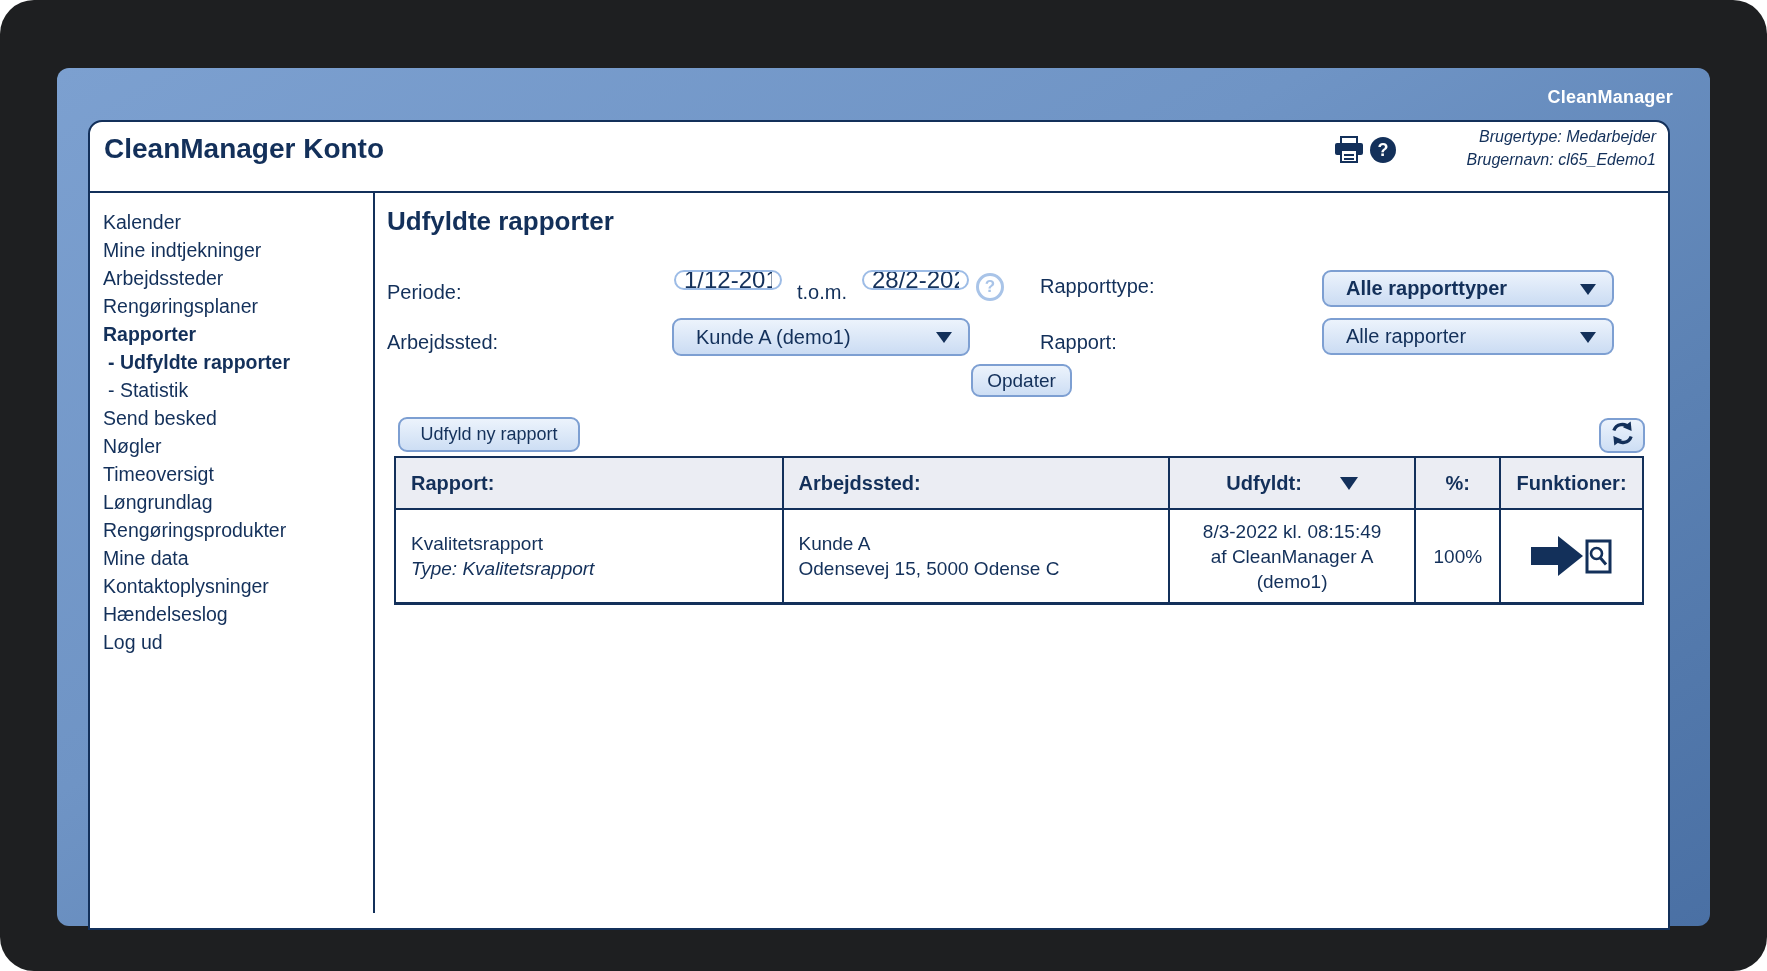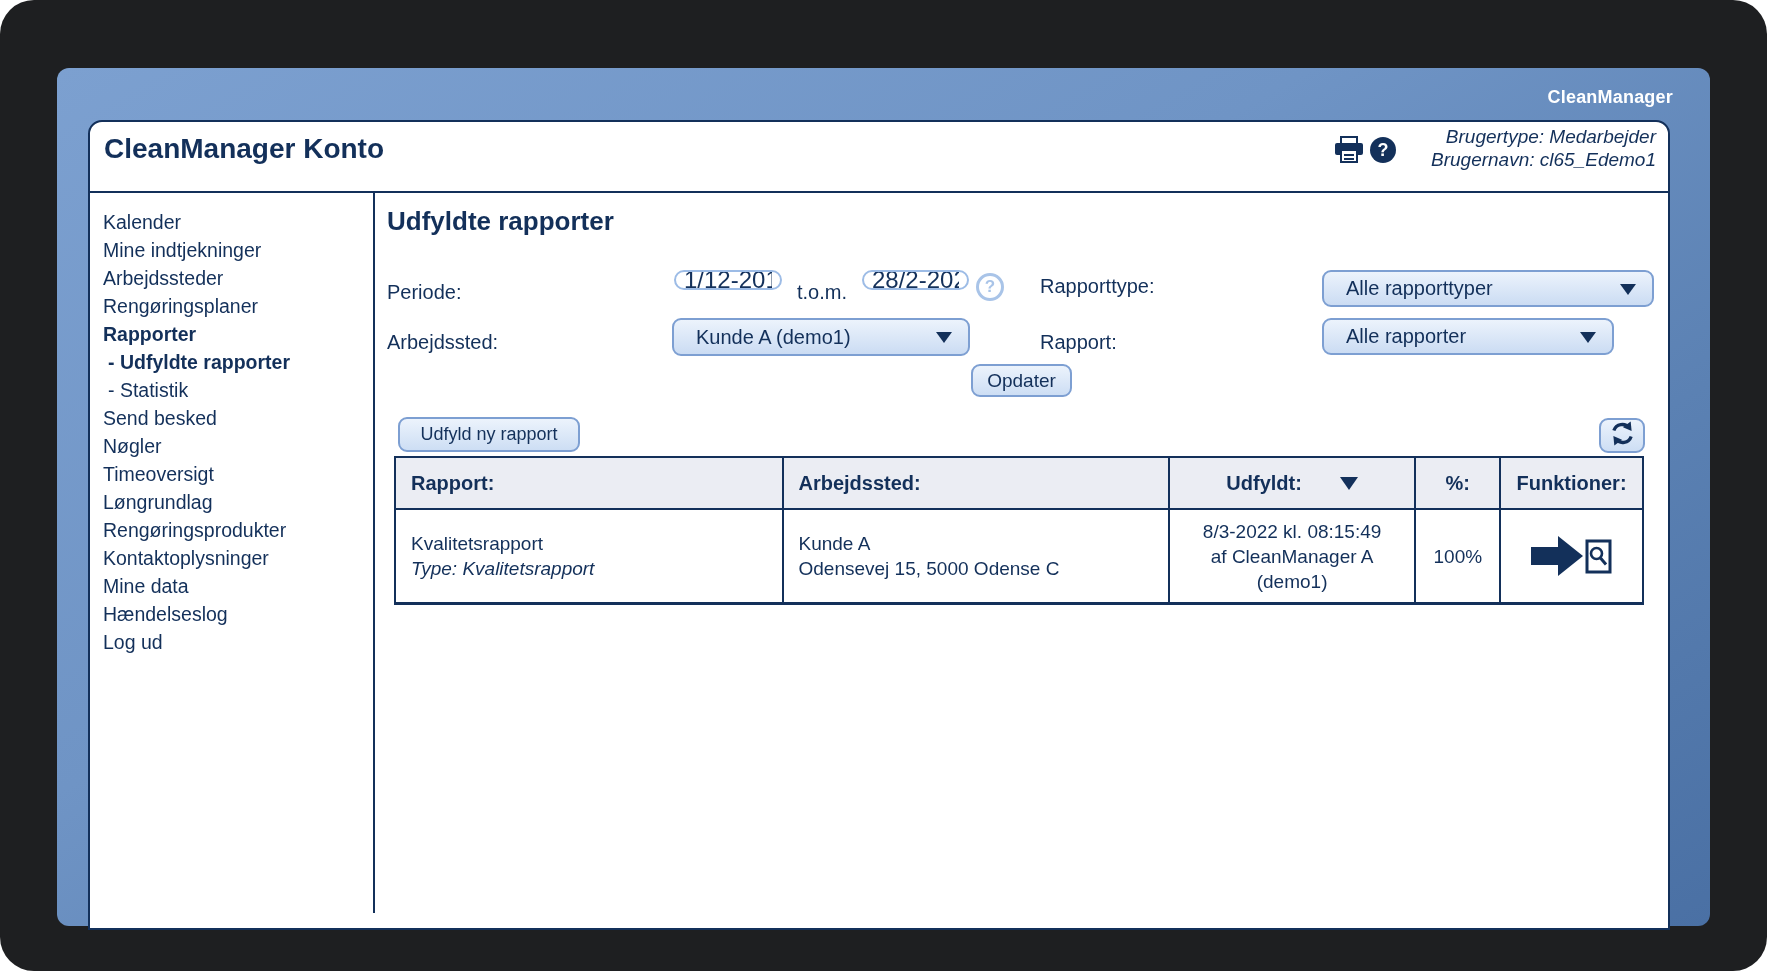--- a/index.html
+++ b/index.html
@@ -8,21 +8,21 @@
   #bluebg{position:absolute;left:57px;top:68px;width:1653px;height:858px;border-radius:12px;
           background:linear-gradient(150deg,#7ca0d0 0%,#6f94c5 40%,#5b81b3 70%,#4a70a4 100%);}
   #brand{position:absolute;top:87px;right:94px;font-size:18px;font-weight:700;color:#fff;letter-spacing:.2px;}
   #panel{position:absolute;left:88px;top:120px;width:1578px;height:806px;background:#fff;
          border:2px solid #13305a;border-radius:14px 14px 0 0;box-sizing:content-box;}
   .panel-title{position:absolute;left:14px;top:11px;font-size:28px;font-weight:700;color:#13305a;}
   .hrule{position:absolute;left:0;right:0;top:69px;height:2px;background:#13305a;}
   #printbtn{position:absolute;left:1244px;top:14px;width:30px;height:28px;cursor:pointer;}
   #helpbtn{position:absolute;left:1280px;top:15px;width:26px;height:26px;border-radius:50%;background:#13305a;
            color:#fff;font-weight:700;font-size:18px;display:flex;align-items:center;justify-content:center;cursor:pointer;}
-  #userinfo{position:absolute;right:12px;top:3px;text-align:right;font-style:italic;font-size:19px;line-height:23px;color:#13305a;}
+  #userinfo{position:absolute;right:12px;top:3px;text-align:right;font-style:italic;font-size:16px;line-height:23px;color:#13305a;}
   #sidebar{position:absolute;left:0;top:71px;width:285px;height:720px;border-right:2px solid #13305a;
            padding:15px 0 0 13px;box-sizing:border-box;}
   .si{font-size:19.5px;line-height:28px;color:#13305a;white-space:nowrap;cursor:pointer;}
   .si.sub{padding-left:5px;}
   .si.bold{font-weight:700;}
   .main-title{position:absolute;left:297px;top:84px;font-size:26px;font-weight:700;color:#13305a;}
   .flabel{position:absolute;font-size:20px;color:#13305a;}
   .inputbox{position:absolute;height:20px;border:2px solid #9dbce6;border-radius:16px;background:#fff;
             font-family:"Liberation Sans",sans-serif;font-size:24px;color:#13305a;padding:0 8px;box-sizing:border-box;outline:none;}
   #tomtext{position:absolute;left:694px;top:159px;width:76px;text-align:center;font-size:20px;color:#13305a;}
@@ -89,36 +89,36 @@
       <div class="si">Arbejdssteder</div>
       <div class="si">Rengøringsplaner</div>
       <div class="si bold">Rapporter</div>
       <div class="si sub bold">- Udfyldte rapporter</div>
       <div class="si sub">- Statistik</div>
       <div class="si">Send besked</div>
       <div class="si">Nøgler</div>
       <div class="si">Timeoversigt</div>
       <div class="si">Løngrundlag</div>
       <div class="si">Rengøringsprodukter</div>
+      <div class="si">Mine data</div>
       <div class="si">Kontaktoplysninger</div>
-      <div class="si">Mine data</div>
       <div class="si">Hændelseslog</div>
       <div class="si">Log ud</div>
     </div>
 
     <div class="main-title">Udfyldte rapporter</div>
 
     <div class="flabel" style="left:297px;top:159px;">Periode:</div>
     <input class="inputbox" style="left: 584px; top: 148px; width: 108px;" value="1/12-2015">
     <div id="tomtext">t.o.m.</div>
     <input class="inputbox" style="left: 772px; top: 148px; width: 107px;" value="28/2-2023">
     <div id="qcircle">?</div>
 
     <div class="flabel" style="left:950px;top:153px;">Rapporttype:</div>
-    <div class="dd" style="left:1232px;top:148px;width:332px;height:37px;">
+    <div class="dd" style="left:1232px;top:148px;width:292px;height:37px;font-weight:bold;">
       <span>Alle rapporttyper</span>
       <span class="ddarr"></span>
     </div>
 
     <div class="flabel" style="left:297px;top:209px;">Arbejdssted:</div>
     <div class="dd" style="left:582px;top:196px;width:298px;height:38px;">
       <span>Kunde A (demo1)</span>
       <span class="ddarr"></span>
     </div>
 

